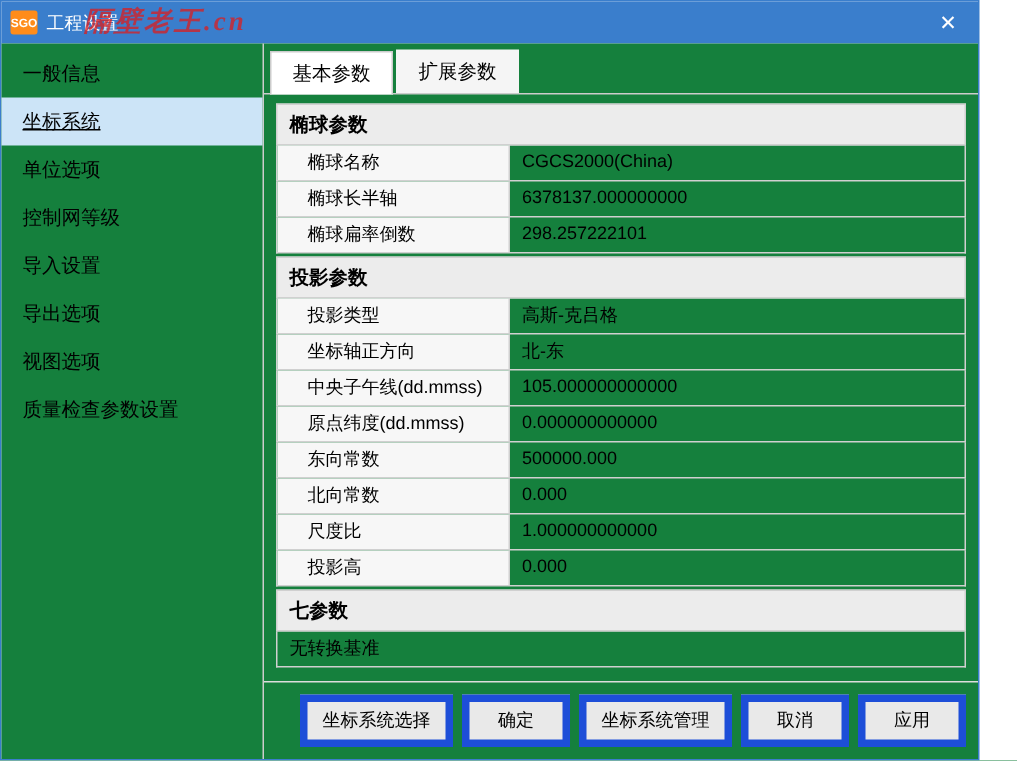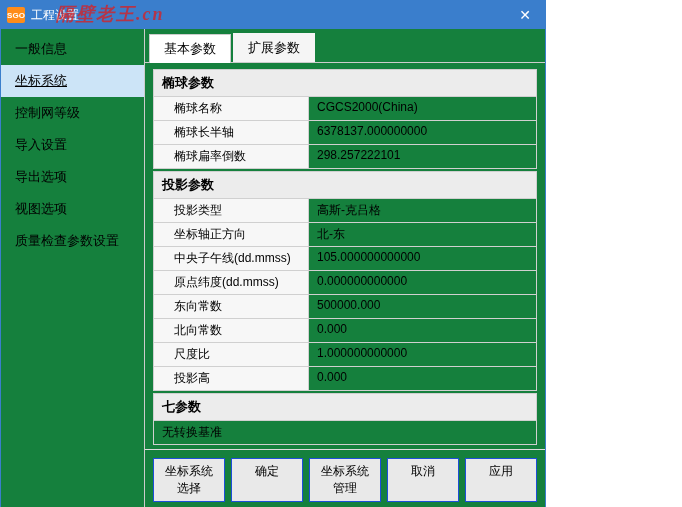--- a/index.html
+++ b/index.html
@@ -1,55 +1,56 @@
 <!DOCTYPE html>
 <html><head>
 <meta charset="utf-8">
 <style>
 * { box-sizing: border-box; margin: 0; padding: 0; }
 body { font-family: "Microsoft YaHei", "SimSun", sans-serif; font-size: 12px; background: #fff; width: 682px; height: 507px; overflow: hidden; }
-.window { border: 1px solid #3a7ecc; width: 546px; height: 507px; display: flex; flex-direction: column; }
+.window { border: 1px solid #3a7ecc; width: 653px; height: 507px; display: flex; flex-direction: column; }
 .titlebar { background: #3a7ecc; height: 28px; display: flex; align-items: center; padding: 0 0 0 6px; color: #fff; }
 .app-icon { width: 18px; height: 16px; background: #ff8c1a; color: #fff; font-size: 8px; font-weight: bold; display: flex; align-items: center; justify-content: center; border-radius: 2px; margin-right: 6px; }
 .title-text { flex: 1; font-size: 12px; }
 .watermark { position: absolute; top: 2px; left: 56px; font-size: 18px; font-weight: bold; color: rgba(220,30,30,0.75); font-style: italic; z-index: 100; pointer-events: none; font-family: "STKaiti", "KaiTi", serif; letter-spacing: 2px; }
 .close-btn { width: 40px; height: 28px; display: flex; align-items: center; justify-content: center; color: #fff; font-size: 14px; cursor: pointer; }
 .body { flex: 1; display: flex; background: #15803d; }
 .sidebar { width: 175px; border-right: 1px solid #ccc; padding: 4px 0; }
 .side-item { padding: 7px 14px; cursor: pointer; font-size: 13px; }
 .side-item.active { background: #cce4f7; text-decoration: underline; }
 .main { flex: 1; display: flex; flex-direction: column; }
 .tabs { display: flex; border-bottom: 1px solid #ccc; padding: 4px 4px 0 4px; }
 .tab { padding: 5px 14px; border: 1px solid transparent; border-bottom: none; cursor: pointer; font-size: 13px; background: #f5f5f5; margin-right: 2px; }
 .tab.active { background: #fff; border-color: #ccc; position: relative; top: 1px; }
 .content { flex: 1; overflow: auto; padding: 4px 8px; }
 .group-header { background: #ececec; border: 1px solid #d0d0d0; padding: 4px 8px; font-size: 13px; margin-top: 2px; font-weight: bold; }
 .row { display: flex; border: 1px solid #d0d0d0; border-top: none; }
 .row .label { width: 155px; padding: 3px 8px 3px 20px; border-right: 1px solid #d0d0d0; background: #f7f7f7; font-size: 12px; }
 .row .value { flex: 1; padding: 3px 8px; font-size: 12px; }
 .footer { display: flex; justify-content: flex-end; gap: 6px; padding: 8px; border-top: 1px solid #ddd; }
-.btn { min-width: 72px; padding: 4px 10px; background: #e9e9e9; border: 1px solid #1d4ed8; font-size: 12px; cursor: pointer; text-align: center; }
+.btn { min-width: 72px; padding: 4px 10px; background: #e9e9e9; border: 5px solid #1d4ed8; font-size: 12px; cursor: pointer; text-align: center; }
 </style>
 </head>
 <body>
 
 <div class="window">
   <div class="titlebar">
     <div class="app-icon">SGO</div>
     <div class="title-text">工程设置</div>
     <div class="close-btn">
       <span>✕</span>
     </div>
   </div>
   <div class="watermark">隔壁老王.cn</div>
 
   <div class="body">
     <div class="sidebar" id="sidebar">
         <div class="side-item">一般信息</div>
         <div class="side-item active">坐标系统</div>
+        <div class="side-item">单位选项</div>
         <div class="side-item">控制网等级</div>
         <div class="side-item">导入设置</div>
         <div class="side-item">导出选项</div>
         <div class="side-item">视图选项</div>
         <div class="side-item">质量检查参数设置</div>
       </div>
     <div class="main">
       <div class="tabs" id="tabs">
           <div class="tab active">基本参数</div>
           <div class="tab">扩展参数</div>

